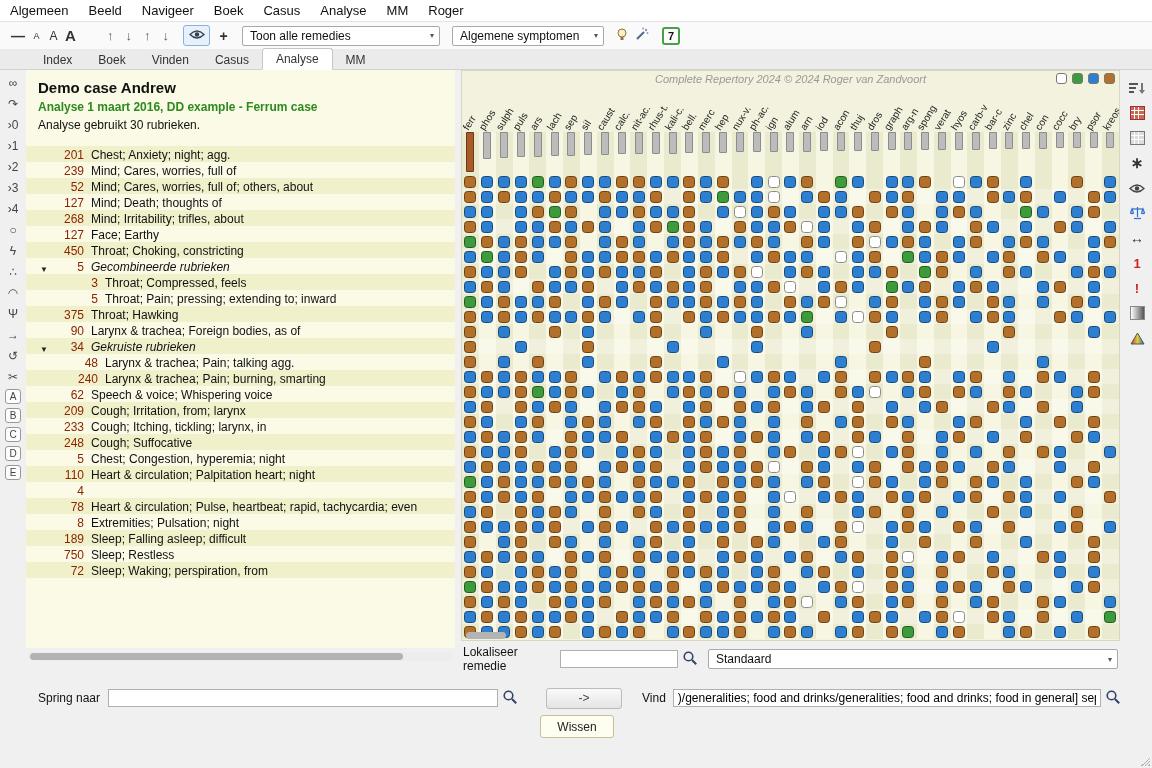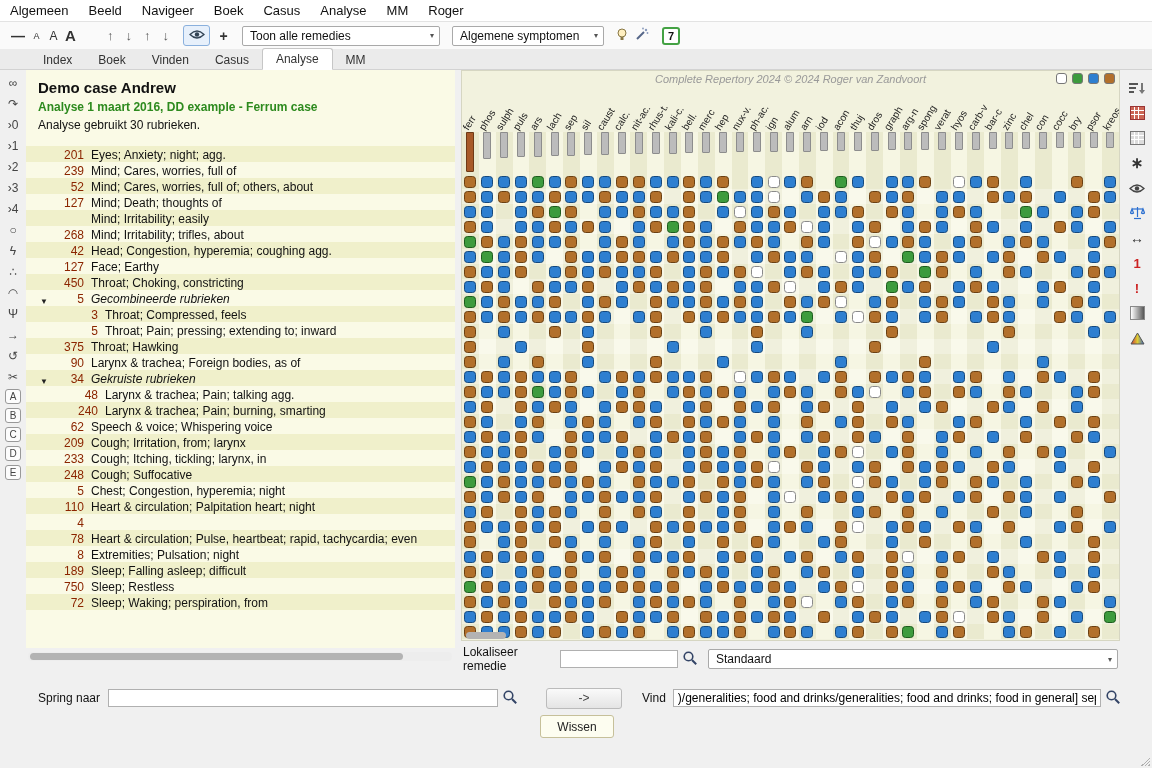--- a/index.html
+++ b/index.html
@@ -170,45 +170,37 @@
     <div class="lt-item boxed">E</div>
   </div>
 
 <div id="left-pane">
   <div class="case-title">Demo case Andrew</div>
   <div class="case-subtitle">Analyse 1 maart 2016, DD example - Ferrum case</div>
   <div class="case-info">Analyse gebruikt 30 rubrieken.</div>
   <div id="rubric-list">
       <div class="rubric-row normal">
         <span class="rubric-num">201</span>
-        <span class="rubric-text">Eyes; Anxiety; night; agg.</span>
+        <span class="rubric-text">Chest; Anxiety; night; agg.</span>
       </div>
       <div class="rubric-row normal">
         <span class="rubric-num">239</span>
         <span class="rubric-text">Mind; Cares, worries, full of</span>
       </div>
       <div class="rubric-row normal">
         <span class="rubric-num">52</span>
         <span class="rubric-text">Mind; Cares, worries, full of; others, about</span>
       </div>
       <div class="rubric-row normal">
         <span class="rubric-num">127</span>
         <span class="rubric-text">Mind; Death; thoughts of</span>
       </div>
       <div class="rubric-row normal">
-        <span class="rubric-num"></span>
-        <span class="rubric-text">Mind; Irritability; easily</span>
-      </div>
-      <div class="rubric-row normal">
         <span class="rubric-num">268</span>
         <span class="rubric-text">Mind; Irritability; trifles, about</span>
-      </div>
-      <div class="rubric-row normal">
-        <span class="rubric-num">42</span>
-        <span class="rubric-text">Head; Congestion, hyperemia; coughing agg.</span>
       </div>
       <div class="rubric-row normal">
         <span class="rubric-num">127</span>
         <span class="rubric-text">Face; Earthy</span>
       </div>
       <div class="rubric-row normal">
         <span class="rubric-num">450</span>
         <span class="rubric-text">Throat; Choking, constricting</span>
       </div>
       <div class="rubric-row group">

